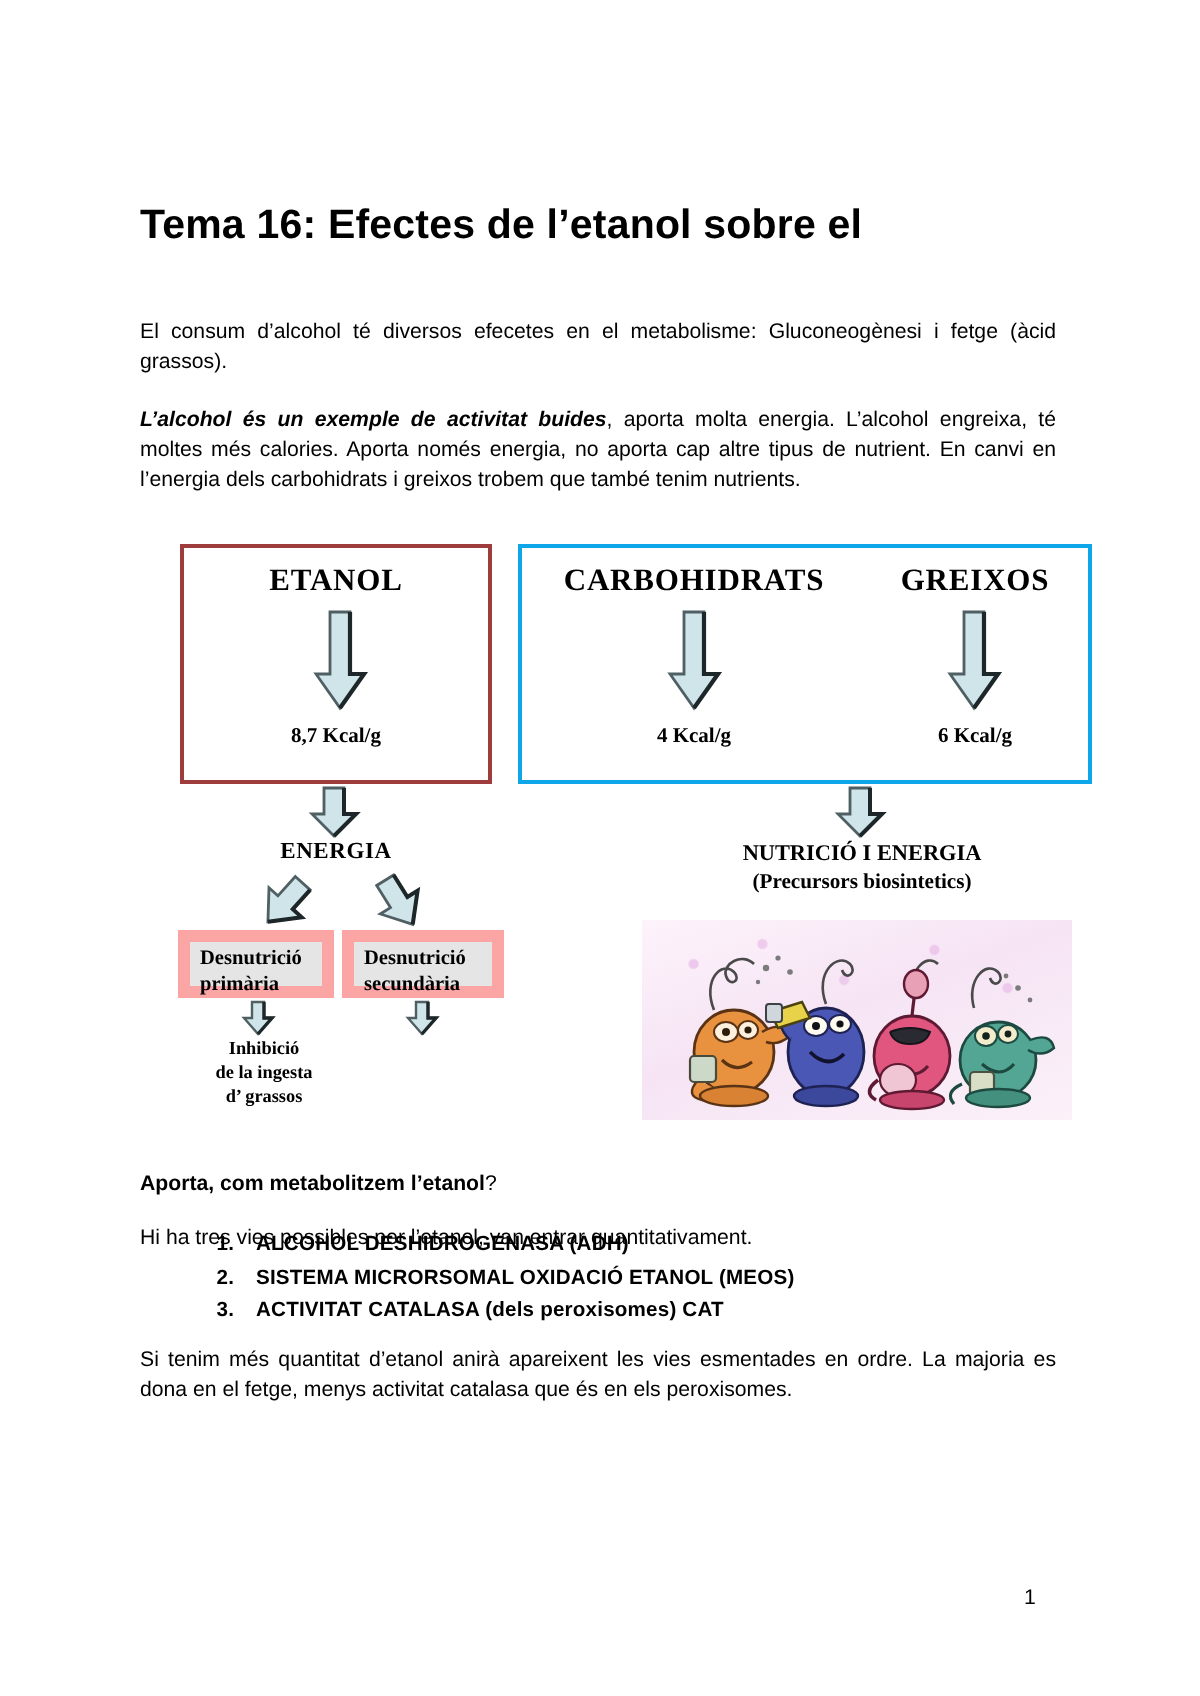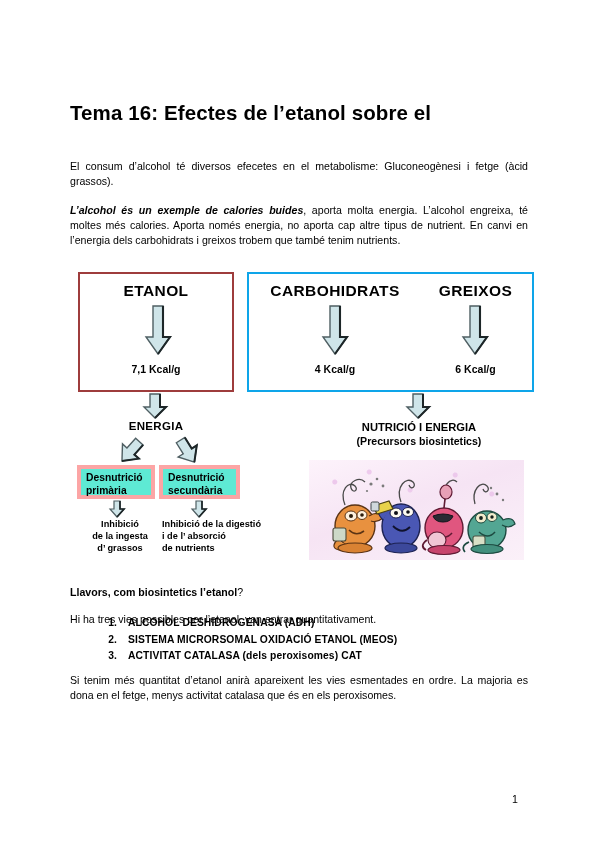--- a/index.html
+++ b/index.html
@@ -49,25 +49,26 @@
   .p-intro { top: 148px; }
   .p-second { top: 192px; }
   .p-second .lead {
     font-weight: bold;
     font-style: italic;
   }
 
   
   .diagram {
     position: absolute;
-    left: 4px;
+    left: 16px;
     top: 0;
     width: 484px;
     height: 848px;
     pointer-events: none;
+    font-family: Liberation Serif, serif;
   }
   .box {
     position: absolute;
     background: #ffffff;
     box-sizing: border-box;
   }
   .box-etanol {
     left: 74px;
     top: 272px;
     width: 156px;
@@ -133,22 +134,22 @@
     font-size: 11.2px;
     font-weight: bold;
     line-height: 1.3;
   }
   .nutricio-label .sub { font-size: 10.6px; }
 
   
   .desn {
     position: absolute;
     box-sizing: border-box;
-    border: 4px solid #fca5a5;
-    background: #5eead4;
+    border: 6px solid #fca5a5;
+    background: #e5e5e5;
     font-size: 10.3px;
     font-weight: bold;
     line-height: 1.25;
     padding: 3px 4px 2px 5px;
   }
   .desn-prim { left: 73px;  top: 465px; width: 78px; height: 34px; }
   .desn-sec  { left: 155px; top: 465px; width: 81px; height: 34px; }
 
   .leaf-text {
     position: absolute;
@@ -233,33 +234,33 @@
 <body>
 
 <div class="page">
 
   <h1 class="doc-title">
     <span>Tema 16: Efectes de l’etanol sobre el</span>
   </h1>
 
   <p class="para p-intro">El consum d’alcohol té diversos efecetes en el metabolisme: Gluconeogènesi i fetge (àcid grassos).</p>
 
-  <p class="para p-second"><span class="lead">L’alcohol és un exemple de calories buides</span><span>, aporta molta energia. L’alcohol engreixa, té moltes més calories. Aporta només energia, no aporta cap altre tipus de nutrient. En canvi en l’energia dels carbohidrats i greixos trobem que també tenim nutrients.</span></p>
+  <p class="para p-second"><span class="lead">L’alcohol és un exemple de activitat buides</span><span>, aporta molta energia. L’alcohol engreixa, té moltes més calories. Aporta només energia, no aporta cap altre tipus de nutrient. En canvi en l’energia dels carbohidrats i greixos trobem que també tenim nutrients.</span></p>
 
   <div class="diagram">
 
     <div class="box box-etanol">
       <div class="box-label etanol-title">ETANOL</div>
       <div class="fat-arrow" style="left:63px; top:31px;">
         <svg width="30" height="52" viewBox="0 0 30 52">
           <path d="M10 1 L20 1 L20 32 L27 32 L15 49 L3 32 L10 32 Z" fill="#cfe5e9" stroke="#4f5f63" stroke-width="1.4" stroke-linejoin="miter"></path>
           <path d="M20 1 L20 32 L27 32 L15 49" fill="none" stroke="#1d2628" stroke-width="2.1"></path>
         </svg>
       </div>
-      <div class="kcal etanol-kcal">7,1 Kcal/g</div>
+      <div class="kcal etanol-kcal">8,7 Kcal/g</div>
     </div>
 
     <div class="box box-macros">
 
       <div class="col col-carb">
         <div class="box-label">CARBOHIDRATS</div>
         <div class="fat-arrow" style="left:65px; top:31px;">
           <svg width="30" height="52" viewBox="0 0 30 52">
             <path d="M10 1 L20 1 L20 32 L27 32 L15 49 L3 32 L10 32 Z" fill="#cfe5e9" stroke="#4f5f63" stroke-width="1.4" stroke-linejoin="miter"></path>
             <path d="M20 1 L20 32 L27 32 L15 49" fill="none" stroke="#1d2628" stroke-width="2.1"></path>
@@ -338,25 +339,20 @@
       <svg width="18" height="17" viewBox="0 0 18 17">
         <path d="M6 0 L12 0 L12 8 L16 8 L9 16 L2 8 L6 8 Z" fill="#cfe5e9" stroke="#4f5f63" stroke-width="1.2" stroke-linejoin="miter"></path>
         <path d="M12 0 L12 8 L16 8 L9 16" fill="none" stroke="#1d2628" stroke-width="1.7"></path>
       </svg>
     </div>
 
     <div class="leaf-text leaf-left">
       <div>Inhibició</div>
       <div>de la ingesta</div>
       <div>d’ grassos</div>
-    </div>
-    <div class="leaf-text leaf-right">
-      <div>Inhibició de la digestió</div>
-      <div>i de l’ absorció</div>
-      <div>de nutrients</div>
     </div>
 
     <div class="cartoon">
       <svg width="215" height="100" viewBox="0 0 215 100">
 
         <g fill="none" stroke="#4a4a4a" stroke-width="1.3">
           <path d="M36 45 C30 30 40 20 46 26 C50 30 44 34 42 28 C40 22 50 16 56 22"></path>
           <path d="M92 42 C86 26 98 16 104 22 C108 26 102 31 100 25"></path>
           <path d="M136 40 C132 26 142 16 148 22"></path>
           <path d="M166 44 C162 30 172 20 178 26 C182 30 176 35 174 29"></path>
@@ -419,21 +415,21 @@
           <path d="M194 60 q10 -4 12 4 q-6 5 -13 1" fill="#53a693" stroke="#1d4a40" stroke-width="1.2"></path>
           <path d="M160 82 q-9 4 -4 10" fill="none" stroke="#1d4a40" stroke-width="1.6"></path>
           <rect x="164" y="76" width="12" height="12" rx="2" fill="#d8dfc6" stroke="#4a5342" stroke-width="1.1"></rect>
           <ellipse cx="178" cy="89" rx="16" ry="4.5" fill="#43907e" stroke="#1d4a40" stroke-width="1.2"></ellipse>
         </g>
       </svg>
     </div>
 
   </div>
 
-  <div class="q-line"><span class="b">Llavors, com biosintetics l’etanol</span><span>?</span></div>
+  <div class="q-line"><span class="b">Aporta, com metabolitzem l’etanol</span><span>?</span></div>
 
   <p class="p-vies">Hi ha tres vies possibles per l’etanol, van entrar quantitativament.</p>
 
   <ol class="vies-list">
     <li>ALCOHOL DESHIDROGENASA (ADH)</li>
     <li>SISTEMA MICRORSOMAL OXIDACIÓ ETANOL (MEOS)</li>
     <li>ACTIVITAT CATALASA (dels peroxisomes) CAT</li>
   </ol>
 
   <p class="p-final">Si tenim més quantitat d’etanol anirà apareixent les vies esmentades en ordre. La majoria es dona en el fetge, menys activitat catalasa que és en els peroxisomes.</p>

